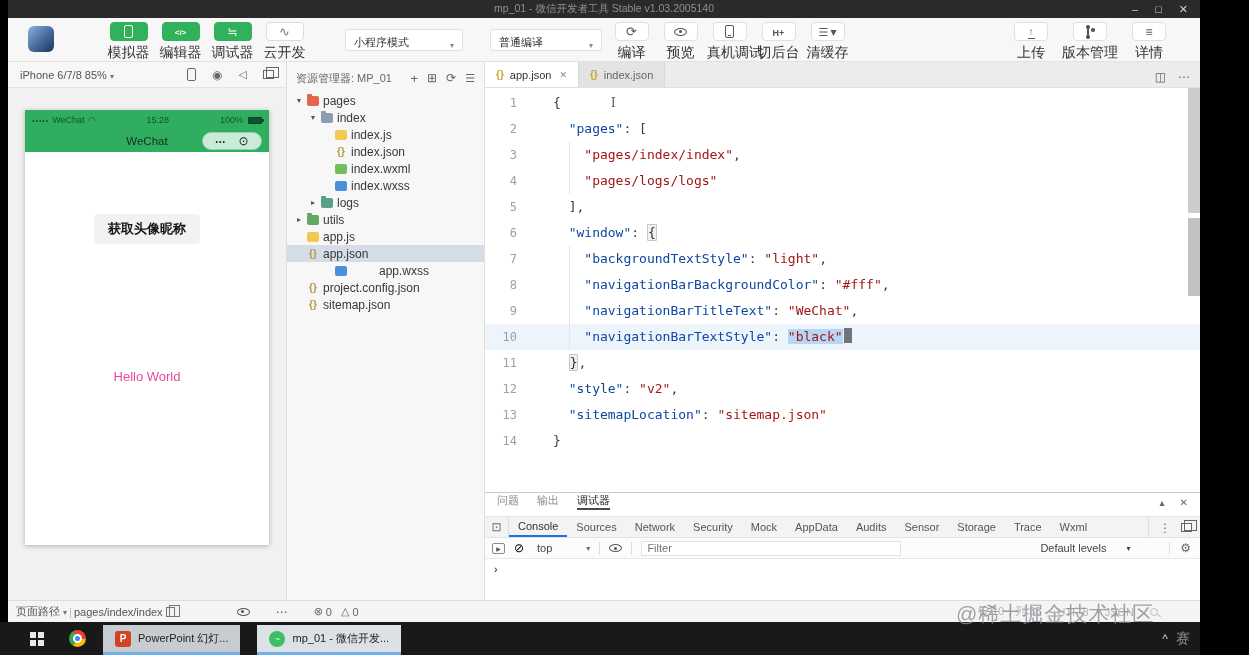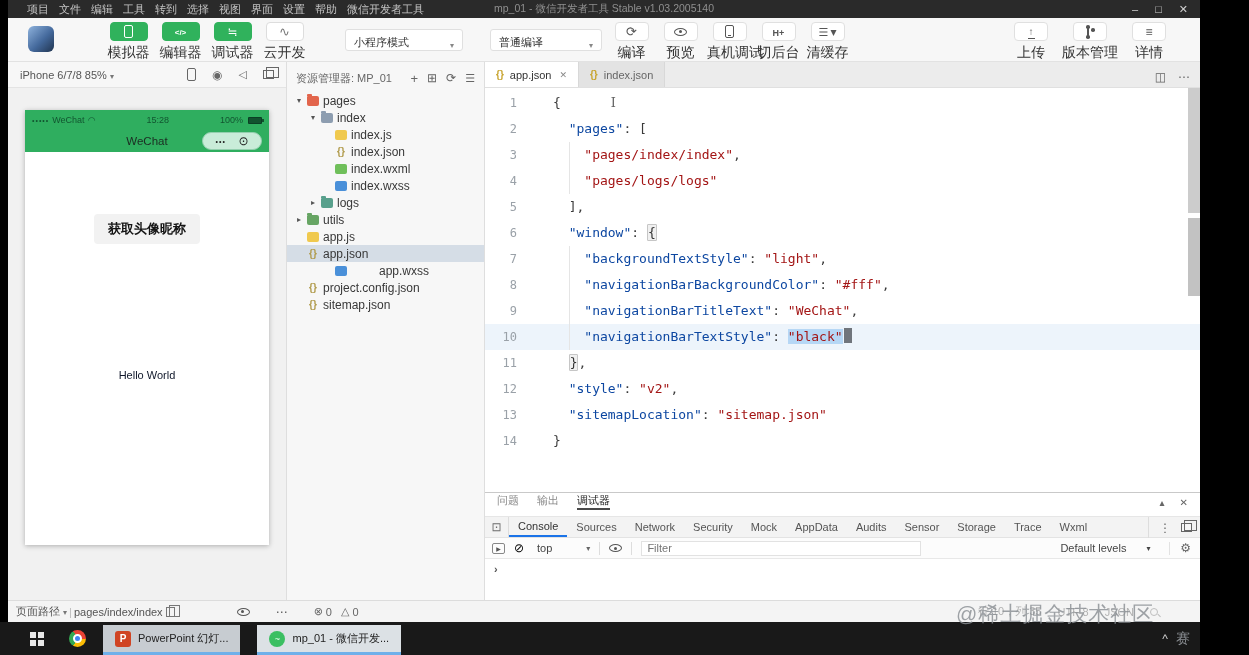--- a/index.html
+++ b/index.html
@@ -88,21 +88,21 @@
 .p-status .seg{display:flex;align-items:center;gap:3px}
 .p-dots{letter-spacing:1px;font-size:7px}
 .battery{width:14px;height:7px;border:1px solid rgba(10,60,35,.8);border-radius:1px;background:rgba(10,60,35,.8);position:relative;margin-left:2px}
 .battery::after{content:"";position:absolute;right:-3px;top:1.5px;width:2px;height:3px;background:rgba(10,60,35,.8)}
 .p-nav{height:22px;background:#2fae5f;position:relative;display:flex;align-items:center;justify-content:center;font-size:11.5px;color:#1c2b22}
 .capsule{position:absolute;right:7px;top:2px;width:60px;height:18px;border-radius:9px;background:#c9ecd9;border:1px solid #93cfae;display:flex;align-items:center;justify-content:space-evenly;color:#222}
 .cap-dots{font-size:7px;letter-spacing:1px}
 .cap-target::before{content:"⊙";font-size:12px}
 .p-body{flex:1;display:flex;flex-direction:column;align-items:center;background:#fff}
 .p-btn{margin-top:62px;background:#f2f2f2;border:none;border-radius:4px;padding:6px 14px;font-size:13px;font-weight:bold;color:#151515;font-family:inherit}
-.p-hello{margin-top:125px;font-size:11px;color:#0f172a}
+.p-hello{margin-top:125px;font-size:13px;color:#ec4899}
 
 
 .tree-panel{flex:0 0 198px;border-right:1px solid #dedede;background:#f7f7f7;padding-top:5px;font-size:12px;color:#383838;overflow:hidden}
 .tree-header{display:flex;align-items:center;height:22px;padding:0 9px;color:#666;font-size:11px}
 .tree-title{flex:1;white-space:nowrap;overflow:hidden}
 .tree-hicons{display:flex;gap:9px;color:#666;align-items:center}
 .tree-items{margin-top:3px}
 .tree-item{height:17px;display:flex;align-items:center;gap:4px;white-space:nowrap}
 .tree-item.selected{background:#d5dde6}
 .tree-arrow{width:8px;flex:0 0 8px;font-size:8px;color:#555;text-align:center}
@@ -154,21 +154,21 @@
 .insp{width:24px;display:flex;align-items:center;justify-content:center;color:#6e6e6e;border-right:1px solid #ddd}
 .dt-tabs{display:flex;align-items:stretch}
 .dt-tab{padding:0 9px;color:#555;display:flex;align-items:center;font-size:11px}
 .dt-tab.active{color:#333;border-bottom:2px solid #1a73e8}
 .dbg-row2-right{position:absolute;right:8px;top:0;height:21px;display:flex;gap:10px;color:#666;align-items:center;border-left:1px solid #ddd;padding-left:10px}
 .dbg-row3{flex:0 0 21px;display:flex;align-items:center;border-bottom:1px solid #e8e8e8;padding:0 7px;gap:9px;position:relative;background:#fcfcfc}
 .play-box{width:13px;height:11px;border:1px solid #888;border-radius:2px;display:flex;align-items:center;justify-content:center;font-size:6px;color:#555}
 .ctx-dd{display:flex;align-items:center;color:#444;gap:34px;padding-left:4px}
 .ctx-dd .caret{font-size:8px;color:#666}
 .vsep{width:1px;height:13px;background:#ddd}
-.filter-input{border:1px solid #e2e2e2;height:15px;font-size:11px;width:280px;padding:0 5px;color:#333;font-family:inherit;outline:none}
+.filter-input{border:1px solid #e2e2e2;height:15px;font-size:11px;width:260px;padding:0 5px;color:#333;font-family:inherit;outline:none}
 .levels{color:#444;display:flex;gap:20px;align-items:center;margin-left:130px}
 .levels .caret{font-size:8px}
 .dbg-gear{position:absolute;right:9px;color:#666;border-left:1px solid #e2e2e2;padding-left:10px;height:13px;display:flex;align-items:center}
 .dbg-body{flex:1;position:relative}
 .prompt{position:absolute;left:9px;top:4px;color:#555;font-size:11px;font-weight:bold}
 
 
 .statusbar{flex:0 0 22px;background:#f4f4f4;border-top:1px solid #dcdcdc;display:flex;align-items:center;font-size:11px;color:#555;padding:0 8px;position:relative}
 .sb-left{display:flex;align-items:center;gap:0}
 .sb-caret{font-size:8px;color:#777}
@@ -193,33 +193,20 @@
 
 
 .watermark{position:absolute;left:956px;top:600px;font-size:21px;color:rgba(138,143,148,.82);letter-spacing:1px;z-index:60;white-space:nowrap}
 </style>
 </head>
 <body>
 
 <div class="app">
 
   <div class="titlebar">
-    <div class="menu-items" id="menu-items">
-        <span class="menu-item">项目</span>
-        <span class="menu-item">文件</span>
-        <span class="menu-item">编辑</span>
-        <span class="menu-item">工具</span>
-        <span class="menu-item">转到</span>
-        <span class="menu-item">选择</span>
-        <span class="menu-item">视图</span>
-        <span class="menu-item">界面</span>
-        <span class="menu-item">设置</span>
-        <span class="menu-item">帮助</span>
-        <span class="menu-item">微信开发者工具</span>
-      </div>
     <div class="tb-title">mp_01 - 微信开发者工具 Stable v1.03.2005140</div>
     <div class="win-controls">
       <span>–</span>
       <span>□</span>
       <span>✕</span>
     </div>
   </div>
 
   <div class="toolbar">
     <div class="avatar"></div>

